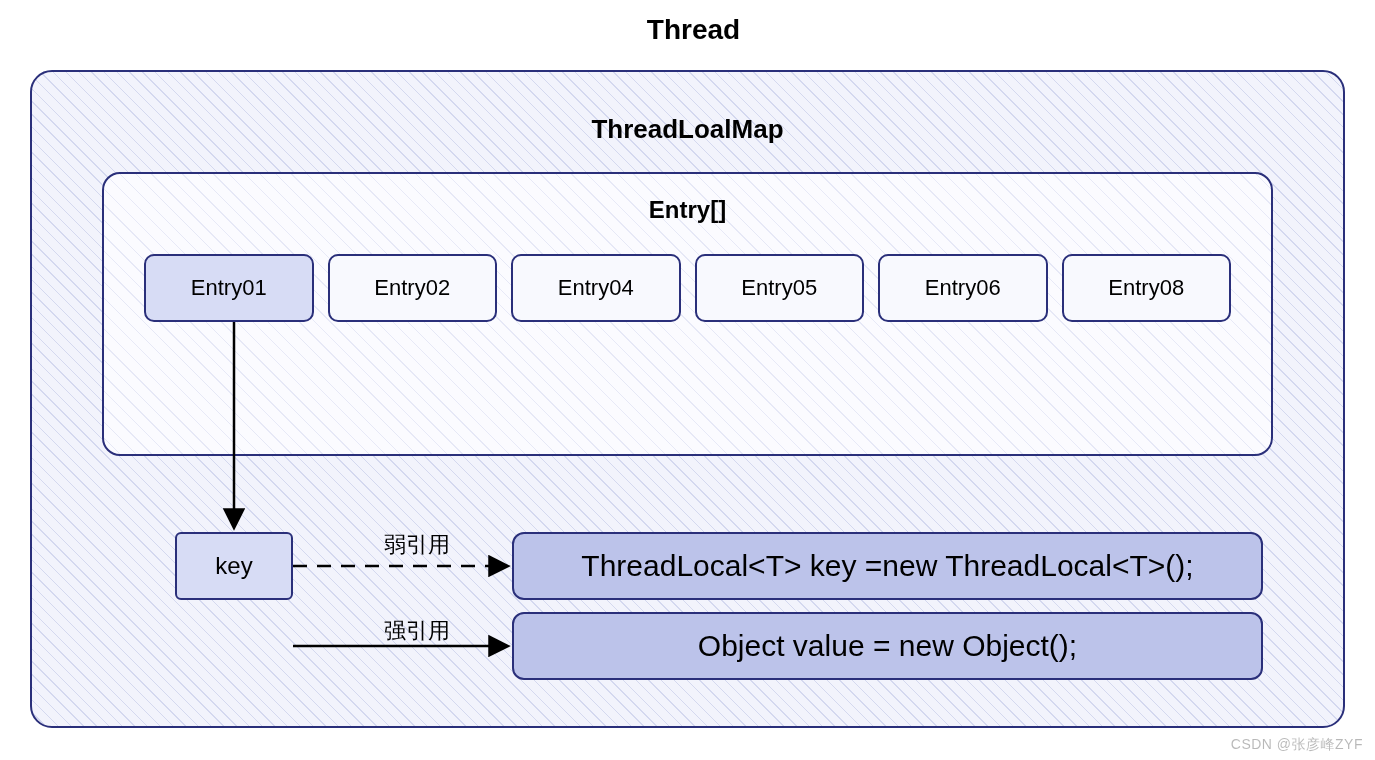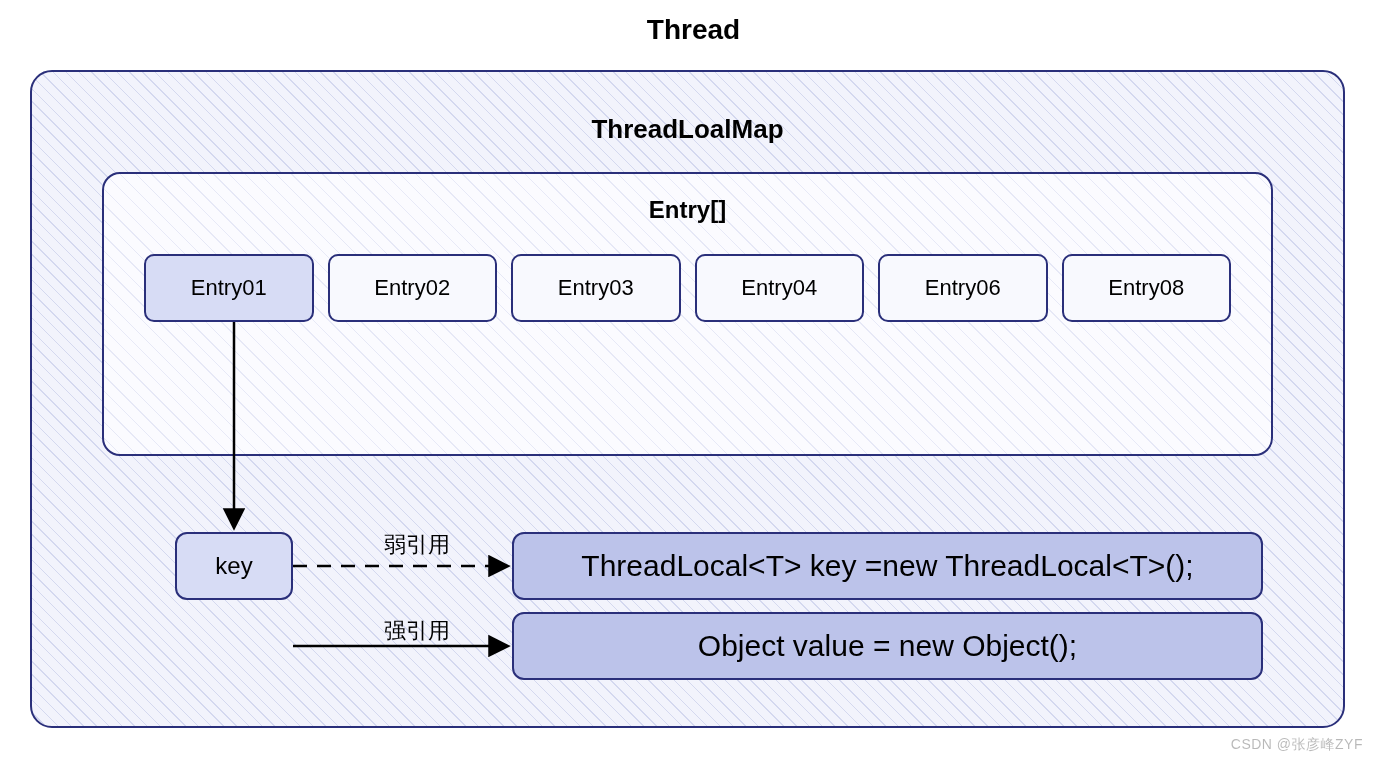--- a/index.html
+++ b/index.html
@@ -100,21 +100,21 @@
     font-size: 22px;
     box-sizing: border-box;
   }
   .entry-01 { background: #d7dcf5; }
   .entry-other { background: #f8f9fe; }
   .kv-box {
     position: absolute;
     width: 118px;
     height: 68px;
     border: 2px solid #2a2f7a;
-    border-radius: 12px;
+    border-radius: 6px;
     background: #d7dcf5;
     display: flex;
     align-items: center;
     justify-content: center;
     font-size: 24px;
     box-sizing: border-box;
   }
   #key-box   { left: 143px; top: 460px; }
   #value-box { left: 143px; top: 540px; }
   .code-box {
@@ -166,22 +166,22 @@
 
   <div class="thread-box hatch">
 
     <div class="map-title">ThreadLoalMap</div>
 
     <div class="map-box">
       <div class="entry-title">Entry[]</div>
       <div class="entry-row">
         <div class="entry entry-01">Entry01</div>
         <div class="entry entry-other">Entry02</div>
-        <div class="entry entry-other">Entry03</div>
         <div class="entry entry-other">Entry04</div>
+        <div class="entry entry-other">Entry05</div>
         <div class="entry entry-other">Entry06</div>
         <div class="entry entry-other">Entry08</div>
       </div>
     </div>
 
     <div id="key-box" class="kv-box">key</div>
 
     <div id="tl-box" class="code-box">ThreadLocal&lt;T&gt; key =new ThreadLocal&lt;T&gt;();</div>
     <div id="obj-box" class="code-box">Object value = new Object();</div>
 

